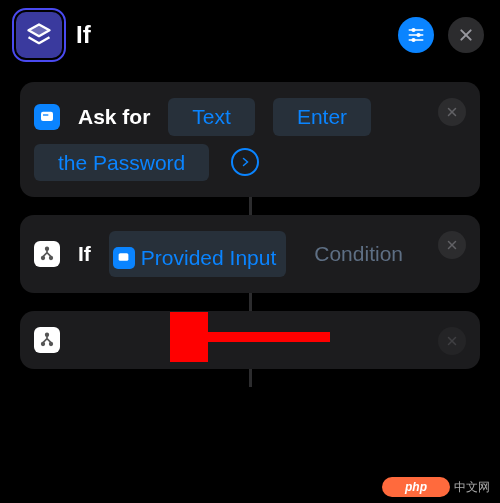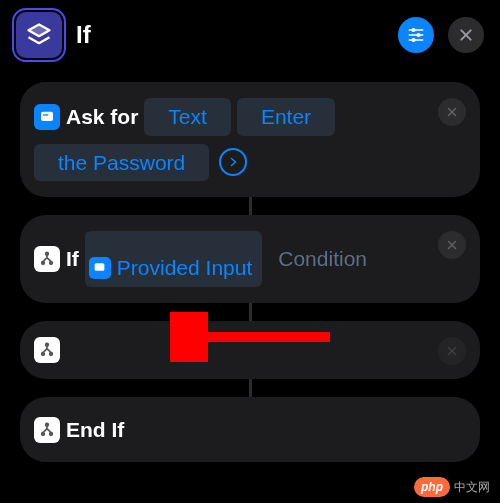--- a/index.html
+++ b/index.html
@@ -47,27 +47,27 @@
   .close-btn { background: #2c2c2e; }
   .close-btn svg { stroke: #98989f; }
   .content {
     padding: 8px 20px;
     display: flex;
     flex-direction: column;
     position: relative;
   }
   .card {
     background: #1c1c1e;
-    border-radius: 26px;
+    border-radius: 14px;
     padding: 16px 14px;
     position: relative;
     display: flex;
     flex-wrap: wrap;
     align-items: center;
-    gap: 8px 6px;
+    gap: 8px 18px;
     font-size: 21px;
     line-height: 1.6;
     text-align: center;
   }
   .connector {
     width: 3px;
     height: 18px;
     background: #2c2c2e;
     align-self: center;
   }
@@ -121,21 +121,21 @@
     justify-content: center;
     cursor: pointer;
   }
   .card-x svg { stroke: #626266; }
   .card-x.faded { opacity: 0.5; }
   .provided-wrap {
     display: inline-flex;
     align-items: center;
     gap: 6px;
     background: #27303a;
-    padding: 20px 10px 2px 4px;
+    padding: 10px 10px 2px 4px;
     border-radius: 6px;
     color: #0a84ff;
     font-weight: 500;
   }
   .arrow-annotation {
     position: absolute;
     left: 170px;
     top: 238px;
     pointer-events: none;
   }
@@ -144,21 +144,21 @@
     right: 10px;
     bottom: 6px;
     display: flex;
     align-items: center;
     gap: 0;
     font-size: 12px;
   }
   .wm-pill {
     background: #ff6a3d;
     color: #fff;
-    padding: 3px 7px;
+    padding: 3px 23px;
     border-radius: 10px 10px 10px 10px;
     font-style: italic;
     font-weight: 600;
   }
   .wm-text {
     color: #aaa;
     margin-left: 4px;
     font-family: Liberation Serif, serif;
   }
 </style>
@@ -264,33 +264,20 @@
     <div class="card-x faded">
       <svg width="12" height="12" viewBox="0 0 24 24" stroke-width="3" stroke-linecap="round">
         <line x1="5" y1="5" x2="19" y2="19"></line>
           <line x1="19" y1="5" x2="5" y2="19"></line>
       </svg>
     </div>
   </div>
 
   <div class="connector"></div>
 
-  <div class="card">
-    <span class="mini-icon mini-white">
-      <svg width="16" height="16" viewBox="0 0 24 24" fill="none" stroke="#555" stroke-width="2.5">
-          <path d="M12 4v6"></path>
-          <path d="M12 10l-6 6"></path>
-          <path d="M12 10l6 6"></path>
-          <circle cx="6" cy="18" r="2" fill="#555"></circle>
-          <circle cx="18" cy="18" r="2" fill="#555"></circle>
-          <circle cx="12" cy="4" r="2" fill="#555"></circle>
-        </svg>
-    </span>
-    <span class="plain">End If</span>
-  </div>
 
   <svg class="arrow-annotation" width="170" height="50">
     <defs>
       <marker id="ah" markerWidth="12" markerHeight="12" refX="2" refY="6" orient="auto">
         <path d="M0,0 L0,12 L12,6 z" fill="#ff0000"></path>
       </marker>
     </defs>
     <line x1="160" y1="25" x2="18" y2="25" stroke="#ff0000" stroke-width="10" marker-end="url(#ah)"></line>
   </svg>
 

